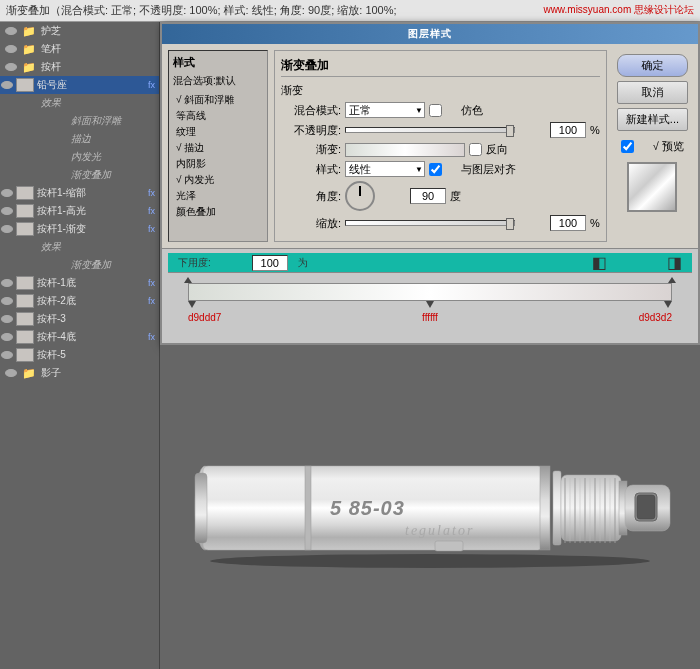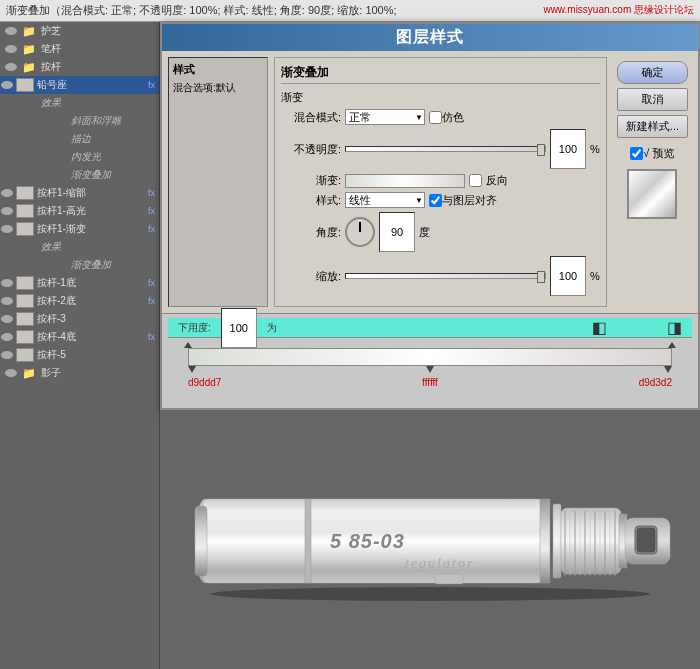--- a/index.html
+++ b/index.html
@@ -63,21 +63,21 @@
       border: 2px solid #888;
       box-shadow: 2px 2px 8px rgba(0,0,0,0.6);
       margin: 0;
     }
 
     .dialog-titlebar {
       background: linear-gradient(to right, #336699, #6699cc);
       color: white;
       text-align: center;
       padding: 3px 0;
-      font-size: 16px;
+      font-size: 10px;
       font-weight: bold;
       letter-spacing: 1px;
     }
 
     .dialog-body {
       display: flex;
       padding: 6px;
       gap: 6px;
       background: #d4d0c8;
     }
@@ -156,29 +156,30 @@
       top: 50%;
       transform: translateY(-50%);
       font-size: 8px;
       pointer-events: none;
     }
 
     .number-input {
       width: 36px;
       border: 1px inset #888;
       background: white;
-      padding: 13px 2px;
+      padding: 1px 2px;
       font-size: 11px;
       text-align: center;
+      margin-left: 31px;
     }
 
     .checkbox-item {
       display: flex;
       align-items: center;
-      gap: 0;
+      gap: 19px;
       font-size: 11px;
     }
 
     .gradient-preview {
       width: 120px;
       height: 14px;
       background: linear-gradient(to right, #d9ddd7, #ffffff, #d9d3d2);
       border: 1px solid #888;
     }
 
@@ -365,21 +366,21 @@
     
     .ps-device {
       position: relative;
       width: 510px;
       height: 110px;
     }
 
     
     .ruler-strip {
       height: 20px;
-      background: #5eead4;
+      background: #14b8a6;
       border-bottom: 1px solid #888;
       display: flex;
       align-items: center;
       padding: 0 10px;
       font-size: 10px;
       color: #333;
       gap: 10px;
     }
   </style>
 </head>
@@ -536,20 +537,30 @@
 
     <div class="dialog-overlay">
       <div class="dialog-titlebar">
         <span>图层样式</span>
       </div>
       <div class="dialog-body">
 
         <div class="dialog-styles-list">
           <div style="font-weight:bold; font-size:11px; margin-bottom:4px;">样式</div>
           <div style="font-size:10px; margin-bottom:4px; cursor:pointer;">混合选项:默认</div>
+          <div id="styles-list-items">
+              <div class="style-item" style="padding: 1px 3px; cursor: pointer; font-size: 10px;">√ 斜面和浮雕</div>
+              <div class="style-item" style="padding: 1px 3px; cursor: pointer; font-size: 10px;">等高线</div>
+              <div class="style-item" style="padding: 1px 3px; cursor: pointer; font-size: 10px;">纹理</div>
+              <div class="style-item" style="padding: 1px 3px; cursor: pointer; font-size: 10px;">√ 描边</div>
+              <div class="style-item" style="padding: 1px 3px; cursor: pointer; font-size: 10px;">内阴影</div>
+              <div class="style-item" style="padding: 1px 3px; cursor: pointer; font-size: 10px;">√ 内发光</div>
+              <div class="style-item" style="padding: 1px 3px; cursor: pointer; font-size: 10px;">光泽</div>
+              <div class="style-item" style="padding: 1px 3px; cursor: pointer; font-size: 10px;">颜色叠加</div>
+            </div>
         </div>
 
         <div class="dialog-settings">
           <div class="section-title">渐变叠加</div>
           <div class="section-subtitle">渐变</div>
 
           <div class="form-row">
             <span class="form-label">混合模式:</span>
             <div class="select-wrapper">
               <select class="select-box">

